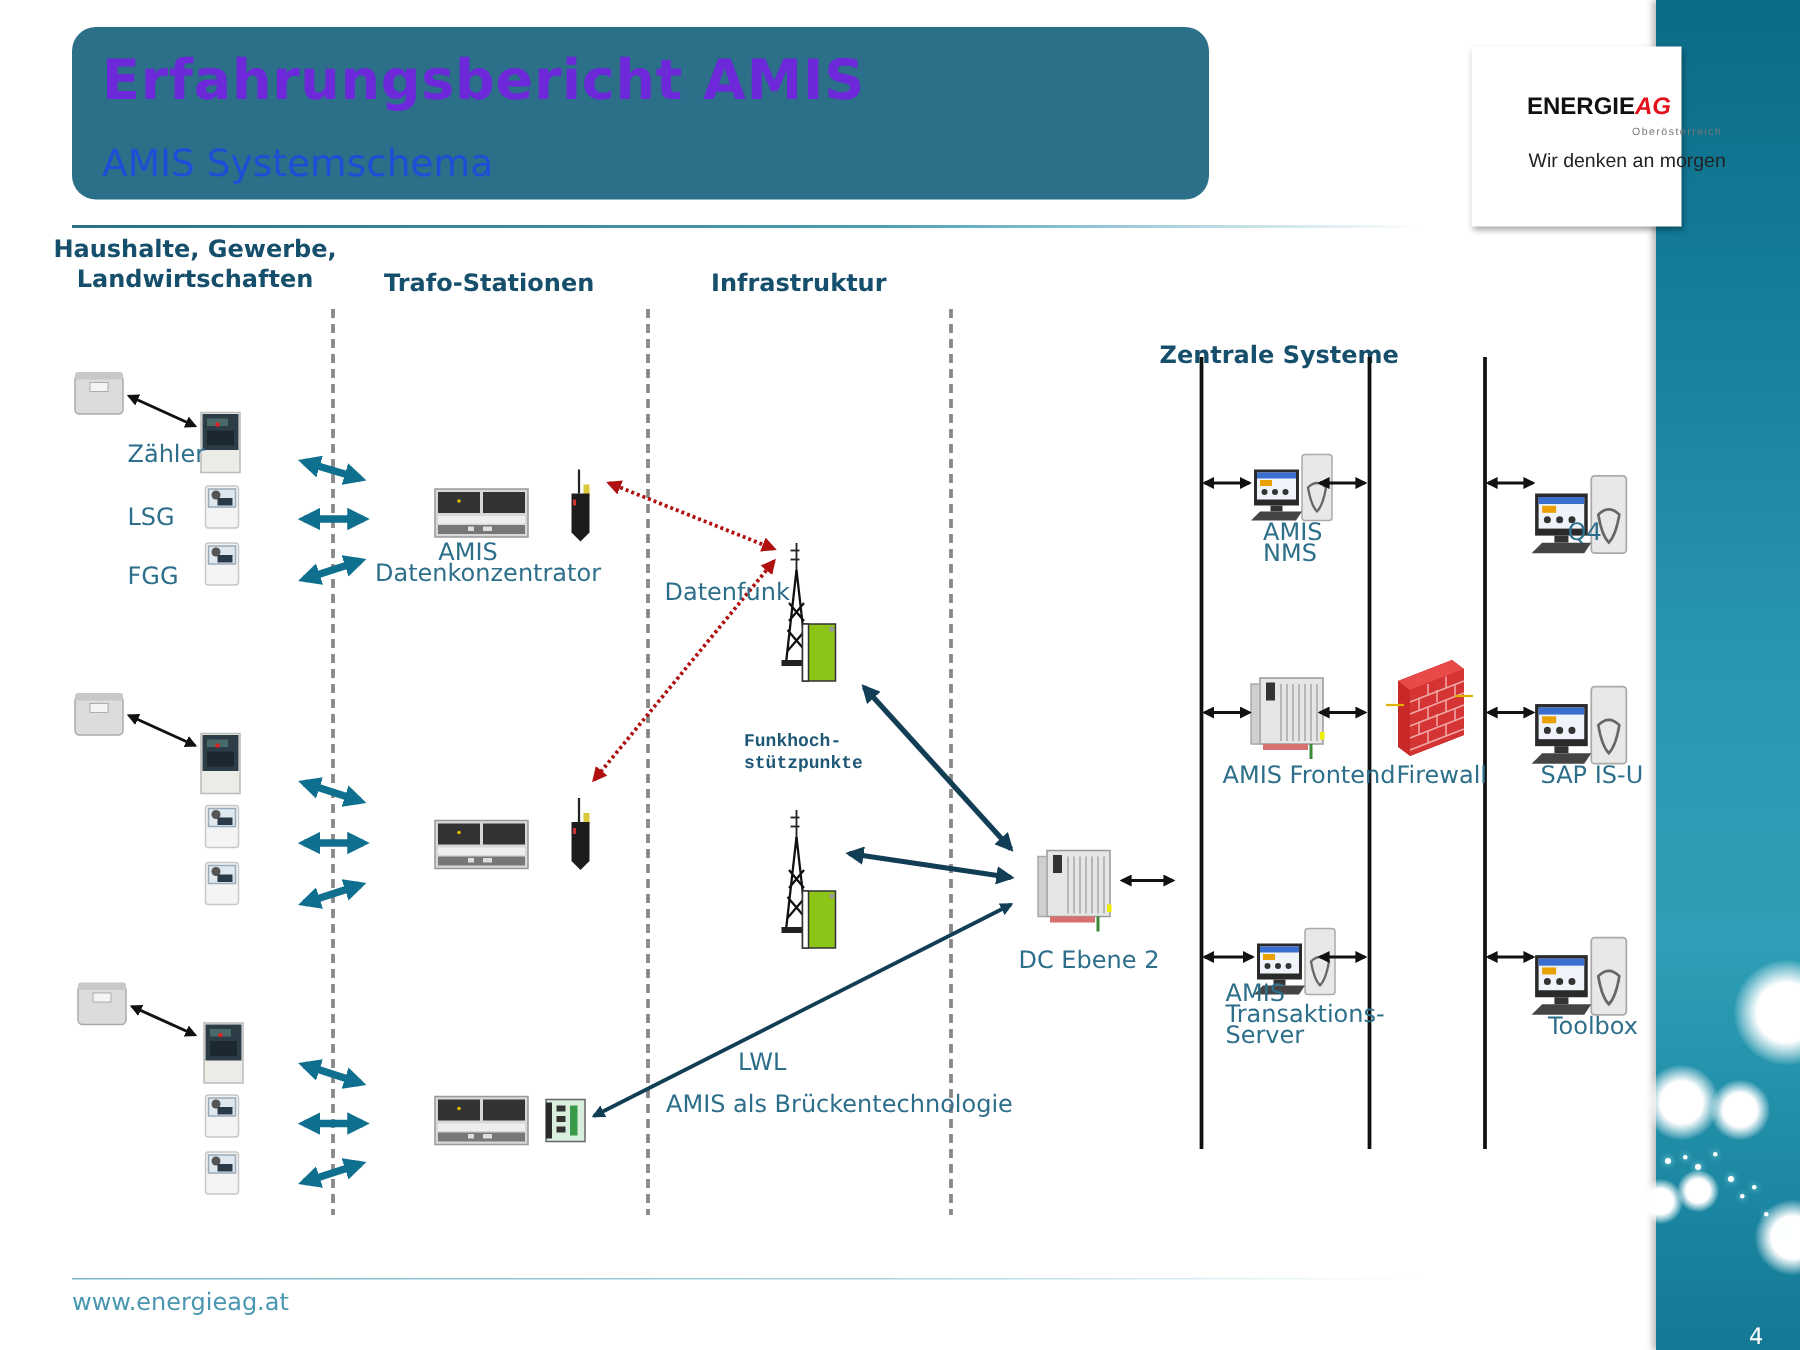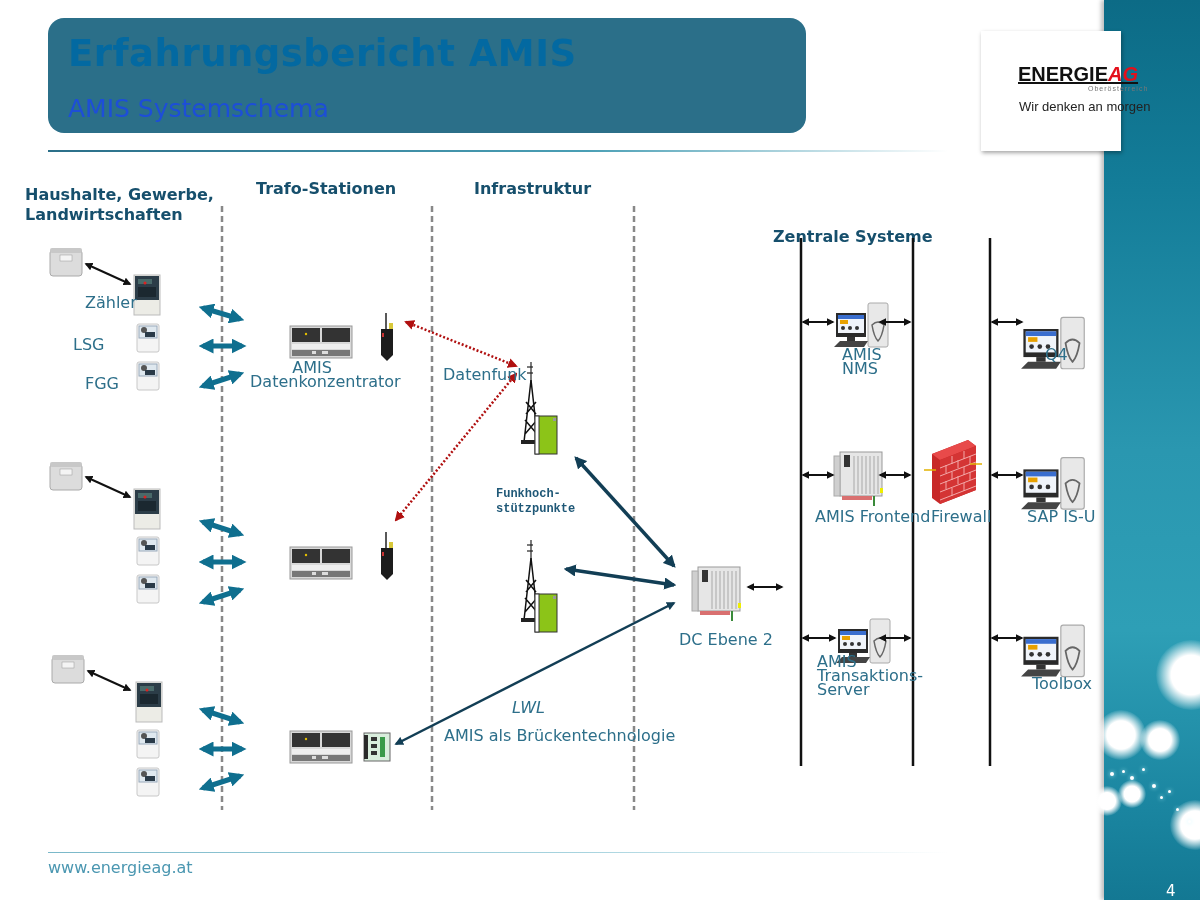--- a/index.html
+++ b/index.html
@@ -3,25 +3,25 @@
 <meta charset="utf-8">
 <style>
   html,body{margin:0;padding:0;}
   body{width:1200px;height:900px;position:relative;overflow:hidden;background:#fff;font-family:"DejaVu Sans",sans-serif;}
   .abs{position:absolute;}
   #sidebar{left:1104px;top:0;width:96px;height:900px;background:linear-gradient(180deg,#0c6b86 0%,#137c98 20%,#2a97b0 50%,#2e9fb6 70%,#1a85a0 90%,#137893 100%);box-shadow:-3px 0 4px rgba(0,0,0,0.25);}
   .bokeh{position:absolute;border-radius:50%;background:radial-gradient(circle,#ffffff 0%,#ffffff 40%,rgba(255,255,255,0.55) 55%,rgba(255,255,255,0) 72%);}
   .spark{position:absolute;border-radius:50%;background:#fff;box-shadow:0 0 4px #bdf3ff;}
   #page-num{left:1166px;top:882px;color:#fff;font-size:15px;}
   #title-box{left:48px;top:18px;width:758px;height:115px;background:#2b6f89;border-radius:16px;}
-  #title{left:68px;top:32px;color:#0369a1;font-size:37px;font-weight:bold;letter-spacing:0.5px;}
+  #title{left:68px;top:32px;color:#6d28d9;font-size:37px;font-weight:bold;letter-spacing:0.5px;}
   #subtitle{left:68px;top:94px;color:#1d4ed8;font-size:25px;}
   #title-rule{left:48px;top:150px;width:900px;height:2px;background:linear-gradient(90deg,#2b6f89 0%,#4a9fb5 60%,rgba(120,190,205,0) 100%);}
   #logo-box{left:981px;top:31px;width:140px;height:120px;background:#fff;box-shadow:1px 2px 4px rgba(0,0,0,0.35);}
-  #logo-word{left:1018px;top:63px;font-family:"Liberation Sans",sans-serif;font-size:20px;font-weight:bold;color:#111;letter-spacing:0px;text-decoration:underline;}
+  #logo-word{left:1018px;top:63px;font-family:"Liberation Sans",sans-serif;font-size:16px;font-weight:bold;color:#111;letter-spacing:0px;}
   #logo-ag{color:#e3101b;font-style:italic;}
   #logo-region{left:1088px;top:85px;font-size:7px;color:#777;letter-spacing:1px;font-family:"Liberation Sans",sans-serif;}
   #logo-slogan{left:1019px;top:99px;font-size:13px;color:#222;font-family:"Liberation Sans",sans-serif;}
   .colhead{color:#164f6c;font-weight:bold;font-size:16px;line-height:20px;}
   .lbl{color:#2d6f8a;font-size:16px;line-height:14px;}
   .lbl-b{color:#1f5877;font-size:12px;font-weight:bold;line-height:15px;}
   .center{text-align:center;}
   #footer-rule{left:48px;top:852px;width:900px;height:1px;background:linear-gradient(90deg,#7ab8c9 0%,#a8d4df 60%,rgba(200,230,236,0) 100%);}
   #footer-url{left:48px;top:858px;color:#4b97b1;font-size:16px;}
   svg#diagram{position:absolute;left:0;top:0;}
@@ -51,21 +51,21 @@
 <div id="title-box" class="abs"></div>
 <div id="title" class="abs">Erfahrungsbericht AMIS</div>
 <div id="subtitle" class="abs">AMIS Systemschema</div>
 <div id="title-rule" class="abs"></div>
 
 <div id="logo-box" class="abs"></div>
 <div id="logo-word" class="abs"><span>ENERGIE</span><span id="logo-ag">AG</span></div>
 <div id="logo-region" class="abs">Oberösterreich</div>
 <div id="logo-slogan" class="abs">Wir denken an morgen</div>
 
-<div class="abs colhead" style="left:25px;top:185px;width:210px;">Haushalte, Gewerbe, Landwirtschaften</div>
+<div class="abs colhead" style="left:25px;top:156px;width:210px;text-align:center;">Haushalte, Gewerbe, Landwirtschaften</div>
 <div class="abs colhead" style="left:256px;top:179px;">Trafo-Stationen</div>
 <div class="abs colhead" style="left:474px;top:179px;">Infrastruktur</div>
 <div class="abs colhead" style="left:773px;top:179px;margin-top:48px;">Zentrale Systeme</div>
 
 <svg id="diagram" width="1104" height="900" viewBox="0 0 1104 900">
   <defs>
     <marker id="mBlack" viewBox="0 0 10 10" refX="8" refY="5" markerWidth="4" markerHeight="4" orient="auto-start-reverse">
         <path d="M0,0 L10,5 L0,10 z" fill="#111"></path>
       </marker>
     <marker id="mTeal" viewBox="0 0 10 10" refX="7" refY="5" markerWidth="3" markerHeight="3" orient="auto-start-reverse">
@@ -238,34 +238,34 @@
   <line x1="992" y1="322" x2="1022" y2="322" stroke="#111" stroke-width="2" marker-start="url(#mBlack)" marker-end="url(#mBlack)"></line>
 
   <use href="#pc" x="1018" y="451" transform="translate(-170,-70) scale(1.17)"></use>
   <line x1="992" y1="475" x2="1022" y2="475" stroke="#111" stroke-width="2" marker-start="url(#mBlack)" marker-end="url(#mBlack)"></line>
 
   <use href="#pc" x="1018" y="618" transform="translate(-170,-98) scale(1.17)"></use>
   <line x1="992" y1="638" x2="1022" y2="638" stroke="#111" stroke-width="2" marker-start="url(#mBlack)" marker-end="url(#mBlack)"></line>
 </svg>
 
 <div class="abs lbl" style="left:85px;top:296px;">Zähler</div>
-<div class="abs lbl" style="left:73px;top:338px;">LSG</div>
+<div class="abs lbl" style="left:85px;top:338px;">LSG</div>
 <div class="abs lbl" style="left:85px;top:377px;">FGG</div>
 
 <div class="abs lbl center" style="left:250px;top:361px;width:124px;">
   <div>AMIS</div>
   <div>Datenkonzentrator</div>
 </div>
 
-<div class="abs lbl" style="left:443px;top:368px;">Datenfunk</div>
+<div class="abs lbl" style="left:443px;top:388px;">Datenfunk</div>
 <div class="abs lbl-b" style="left:496px;top:487px;font-family:Liberation Mono, monospace;">
   <div>Funkhoch-</div>
   <div>stützpunkte</div>
 </div>
-<div class="abs lbl" style="left:512px;top:701px;font-style:italic;">LWL</div>
+<div class="abs lbl" style="left:492px;top:701px;">LWL</div>
 <div class="abs lbl" style="left:444px;top:729px;">AMIS als Brückentechnologie</div>
 <div class="abs lbl" style="left:679px;top:633px;">DC Ebene 2</div>
 
 <div class="abs lbl" style="left:842px;top:348px;">
   <div>AMIS</div>
   <div>NMS</div>
 </div>
 <div class="abs lbl" style="left:815px;top:510px;">AMIS Frontend</div>
 <div class="abs lbl" style="left:931px;top:510px;">Firewall</div>
 <div class="abs lbl" style="left:817px;top:655px;">

